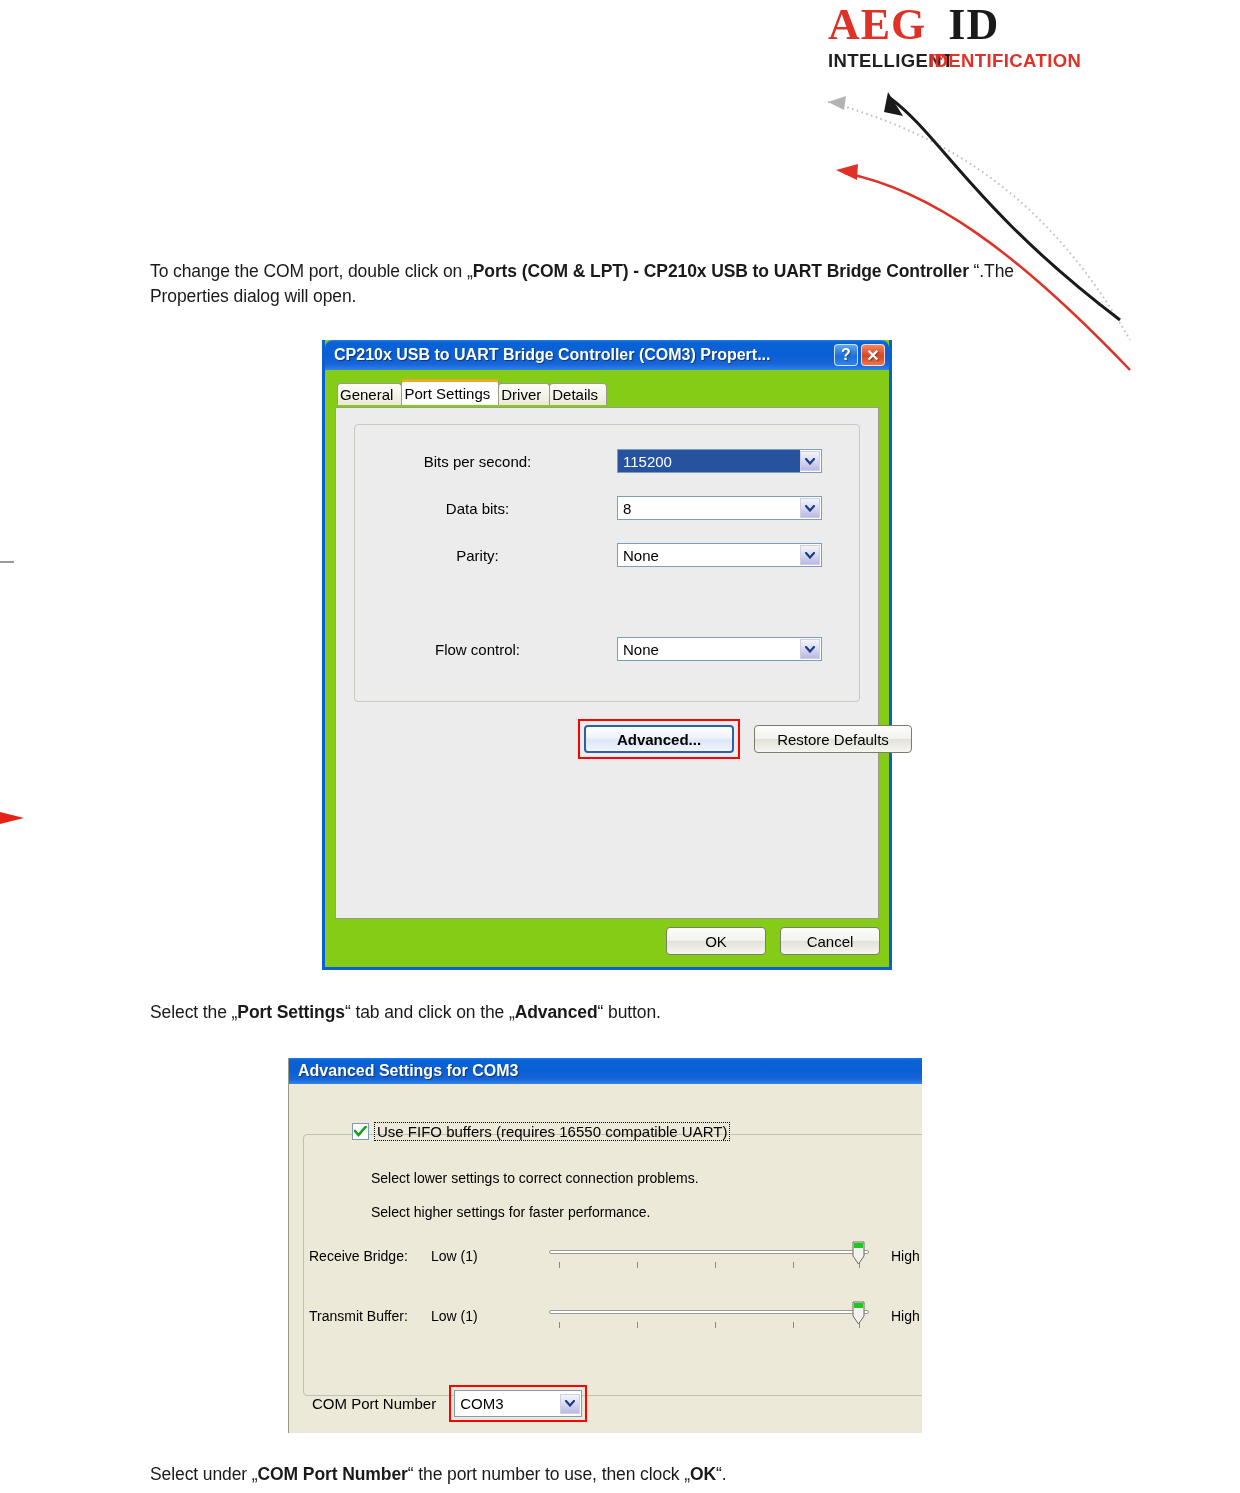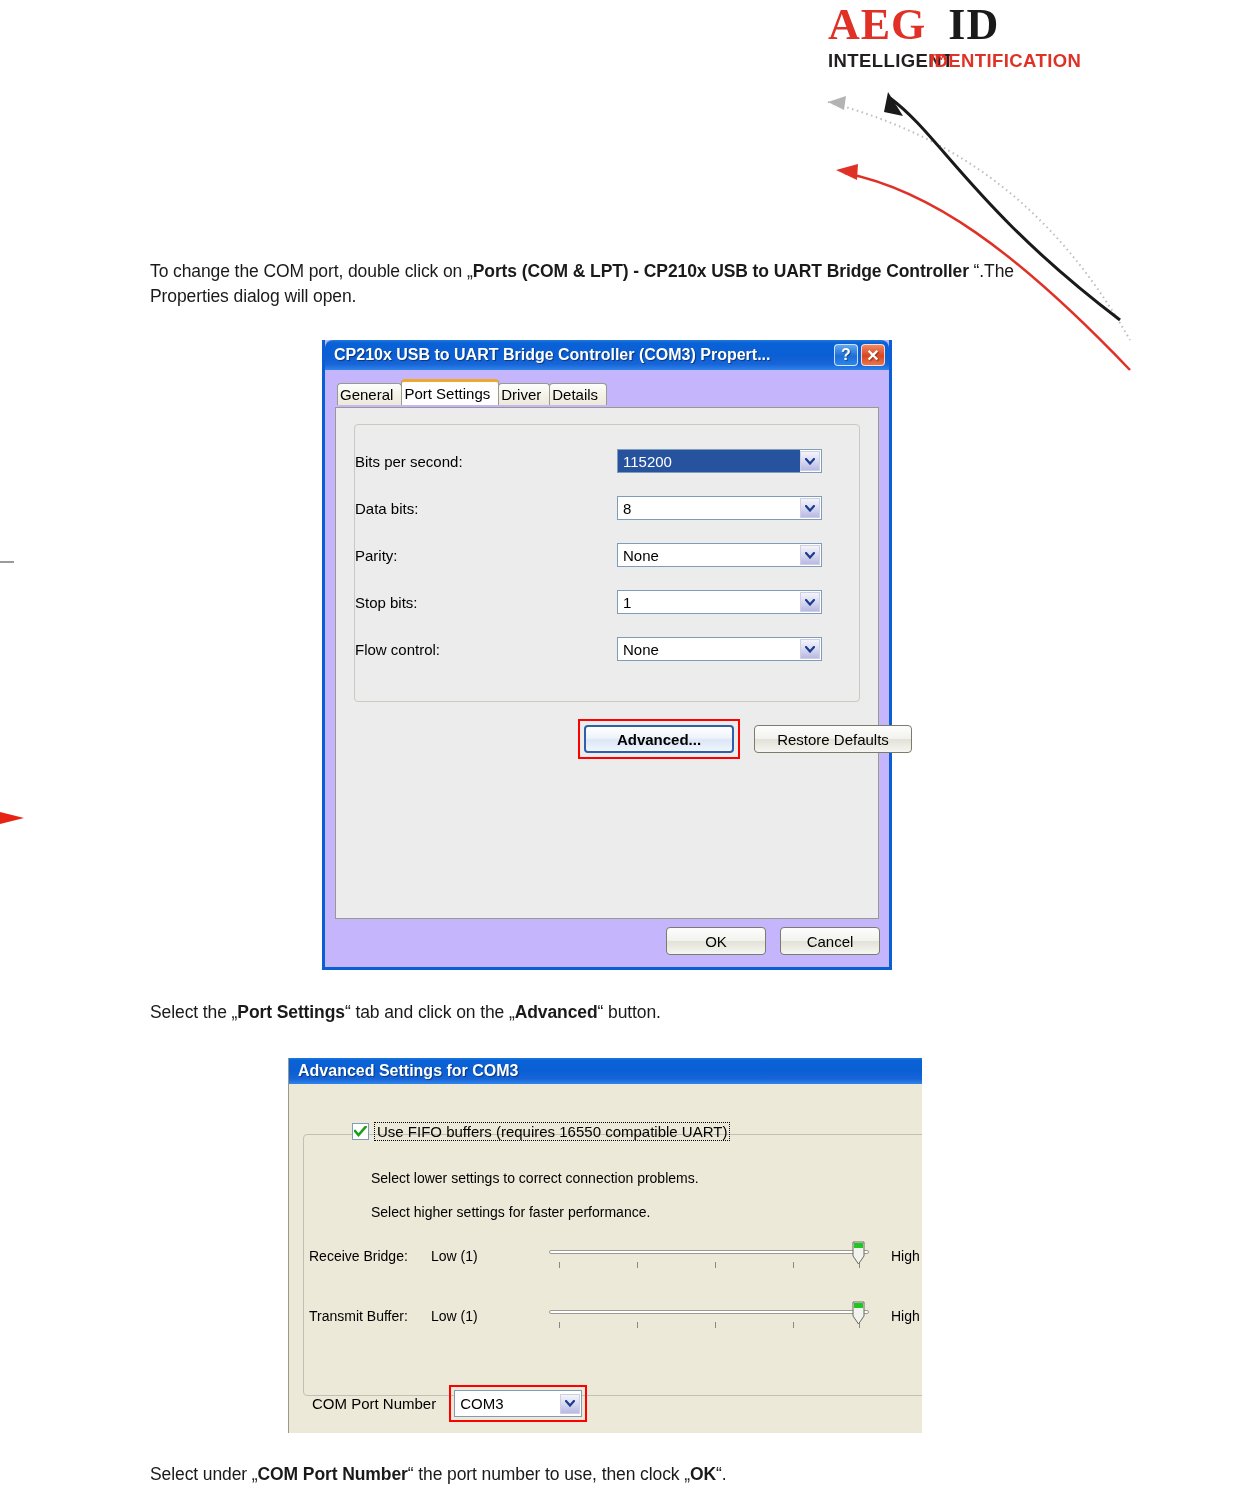--- a/index.html
+++ b/index.html
@@ -85,21 +85,21 @@
   #para-2 { top: 1000px; left: 150px; width: 880px; }
   #para-3 { top: 1462px; left: 150px; width: 900px; }
 
   
   #dlg-properties {
     position: absolute;
     top: 340px;
     left: 322px;
     width: 570px;
     height: 630px;
-    background: #c4b5fd;
+    background: #84cc16;
     border: 3px solid #0a5fd4;
     border-top: none;
     box-sizing: border-box;
   }
   .xp-titlebar {
     height: 30px;
     background: linear-gradient(to bottom,
        #1f7ae0 0%, #0a62d6 9%, #0a5fd4 50%, #1764d8 80%, #2e85ea 100%);
     border-top-left-radius: 8px;
     border-top-right-radius: 8px;
@@ -198,21 +198,21 @@
   .field-row {
     position: absolute;
     left: 0;
     width: 100%;
     height: 28px;
     display: flex;
     align-items: center;
   }
   .field-label {
     width: 262px;
-    text-align: left;
+    text-align: center;
     padding-right: 17px;
     font-size: 15px;
     color: #000;
     box-sizing: border-box;
     white-space: nowrap;
   }
 
   .xp-combo {
     width: 205px;
     height: 24px;
@@ -492,31 +492,20 @@
         <div class="xp-combo">
           <div class="combo-value">None</div>
           <div class="combo-arrow">
             <svg width="10" height="7" viewBox="0 0 10 7">
                 <path d="M1 1 L5 5.5 L9 1" stroke="#1b3d8f" stroke-width="2.2" fill="none" stroke-linecap="round"></path>
               </svg>
           </div>
         </div>
       </div>
 
-      <div class="field-row" style="top:163px;">
-        <div class="field-label">Stop bits:</div>
-        <div class="xp-combo">
-          <div class="combo-value">1</div>
-          <div class="combo-arrow">
-            <svg width="10" height="7" viewBox="0 0 10 7">
-                <path d="M1 1 L5 5.5 L9 1" stroke="#1b3d8f" stroke-width="2.2" fill="none" stroke-linecap="round"></path>
-              </svg>
-          </div>
-        </div>
-      </div>
 
       <div class="field-row" style="top:210px;">
         <div class="field-label">Flow control:</div>
         <div class="xp-combo">
           <div class="combo-value">None</div>
           <div class="combo-arrow">
             <svg width="10" height="7" viewBox="0 0 10 7">
                 <path d="M1 1 L5 5.5 L9 1" stroke="#1b3d8f" stroke-width="2.2" fill="none" stroke-linecap="round"></path>
               </svg>
           </div>

